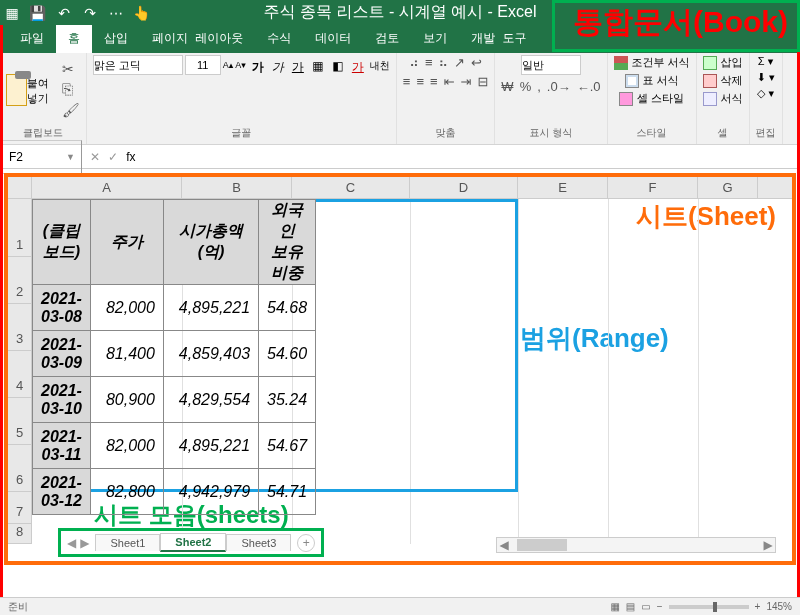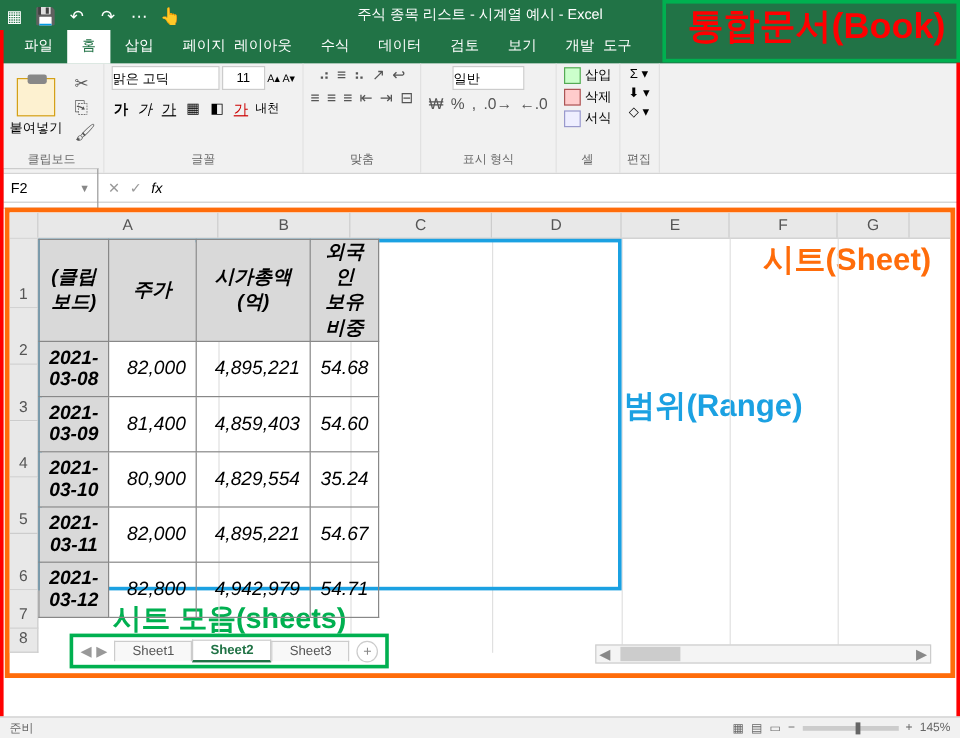--- a/index.html
+++ b/index.html
@@ -2,34 +2,34 @@
 <html><head>
 <meta charset="utf-8">
 <style>
 * { box-sizing: border-box; margin: 0; padding: 0; }
 body { font-family: "Malgun Gothic", "Segoe UI", sans-serif; font-size: 12px; background: #fff; width: 800px; height: 615px; position: relative; overflow: hidden; }
 
 
 .titlebar { background: #217346; height: 25px; display: flex; align-items: center; padding: 0 4px; color: #fff; position: relative; }
 .titlebar .qat { display: flex; gap: 10px; align-items: center; }
 .titlebar .qat-icon { width: 16px; height: 16px; display: inline-flex; align-items: center; justify-content: center; font-size: 14px; }
-.title-text { position: absolute; left: 50%; transform: translateX(-50%); font-size: 12px; }
+.title-text { position: absolute; left: 50%; transform: translateX(-50%); font-size: 16px; }
 
 
 .ribbon-tabs { background: #217346; height: 28px; display: flex; align-items: flex-end; padding-left: 8px; }
 .ribbon-tab { padding: 6px 12px; color: #fff; font-size: 12px; cursor: pointer; font-family: Liberation Mono, monospace; }
 .ribbon-tab.active { background: #fff; color: #217346; }
 
 
 .ribbon { background: #f1f1f1; border-bottom: 1px solid #d4d4d4; height: 92px; display: flex; }
 .ribbon-group { border-right: 1px solid #e1e1e1; padding: 2px 6px; display: flex; flex-direction: column; }
 .ribbon-group-body { flex: 1; display: flex; align-items: center; gap: 4px; }
 .ribbon-group-label { font-size: 10px; color: #666; text-align: center; padding: 2px 0; }
 
-.clipboard-grp .paste-btn { display: flex; flex-direction: column; align-items: center; width: 48px; }
+.clipboard-grp .paste-btn { display: flex; flex-direction: row; align-items: center; width: 48px; }
 .paste-icon { width: 32px; height: 32px; background: #fdf1d0; border: 1px solid #d4a017; position: relative; }
 .paste-icon::before { content:""; position:absolute; top:-4px; left:8px; width:16px; height:8px; background:#888; border-radius:2px;}
 .paste-label { font-size: 11px; margin-top: 2px; }
 .clip-side { display:flex; flex-direction:column; gap:4px; margin-left:4px;}
 .clip-side span { font-size:14px; color:#555;}
 
 .font-grp .font-row { display:flex; gap:2px; align-items:center;}
 .font-row select, .font-row input { border:1px solid #ccc; font-size:11px; height:20px;}
 .font-name { width:90px;}
 .font-size { width:36px; text-align:center;}
@@ -50,21 +50,21 @@
 .sicon.tbl { background:#fff; border:1px solid #888; box-shadow:inset 0 0 0 2px #cde;}
 .sicon.cell { background:#f9d; border:1px solid #888;}
 .sicon.ins { background:#cfc; border:1px solid #5a5;}
 .sicon.del { background:#fcc; border:1px solid #a55;}
 .sicon.fmt { background:#eef; border:1px solid #99c;}
 
 
 .formula-bar { height: 24px; border-bottom: 1px solid #ccc; display:flex; align-items:center;}
 .name-box { width: 80px; border:1px solid #ccc; border-right:1px solid #999; height:20px; margin:2px; padding:16px 6px; font-size:12px; display:flex; align-items:center; justify-content:space-between;}
 .fb-btns { display:flex; gap:8px; padding:0 6px; color:#999; font-size:12px;}
-.fx { font-style:italic; color:#000000;}
+.fx { color:#000000;}
 .fb-input { flex:1; border:none; height:20px; font-size:12px; padding:0 4px;}
 
 
 .sheet-wrapper { position:relative; border:4px solid #FF6C0A; margin:4px; height: 392px;}
 .grid-outer { position:relative; height:100%; overflow:hidden;}
 
 .col-headers { display:flex; background:#e8e8e8; height:22px; border-bottom:1px solid #ccc;}
 .row-hcell { width:24px; border-right:1px solid #ccc; background:#e8e8e8;}
 .col-hcell { text-align:center; font-size:13px; color:#555; border-right:1px solid #ccc; line-height:22px;}
 .colA { width:150px;} .colB { width:110px;} .colC { width:118px;} .colD { width:108px;}
@@ -159,21 +159,21 @@
       <div class="clip-side">
         <span>✂</span>
         <span>⎘</span>
         <span>🖌</span>
       </div>
     </div>
     <div class="ribbon-group-label">클립보드</div>
   </div>
 
   <div class="ribbon-group font-grp">
-    <div class="ribbon-group-body" style="flex-direction:column; align-items:flex-start;">
+    <div class="ribbon-group-body" style="flex-direction:row; align-items:flex-start;">
       <div class="font-row">
         <input class="font-name" value="맑은 고딕" style="">
         <input class="font-size" value="11" style="">
         <span style="font-size:9px;">A▴</span>
         <span style="font-size:9px;">A▾</span>
       </div>
       <div class="font-btns">
         <span><b>가</b></span>
         <span><i>가</i></span>
         <span><u>가</u></span>
@@ -214,20 +214,37 @@
         <span>₩</span>
         <span>%</span>
         <span>,</span>
         <span>.0→</span>
         <span>←.0</span>
       </div>
     </div>
     <div class="ribbon-group-label">표시 형식</div>
   </div>
 
+  <div class="ribbon-group style-grp">
+    <div class="ribbon-group-body style-body">
+      <div class="style-item">
+          <span class="sicon cond"></span>
+          <span>조건부 서식</span>
+        </div>
+      <div class="style-item">
+          <span class="sicon tbl"></span>
+          <span>표 서식</span>
+        </div>
+      <div class="style-item">
+          <span class="sicon cell"></span>
+          <span>셀 스타일</span>
+        </div>
+    </div>
+    <div class="ribbon-group-label">스타일</div>
+  </div>
 
   <div class="ribbon-group cells-grp">
     <div class="ribbon-group-body cells-body">
       <div class="cells-item">
           <span class="sicon ins"></span>
           <span>삽입</span>
         </div>
       <div class="cells-item">
           <span class="sicon del"></span>
           <span>삭제</span>

